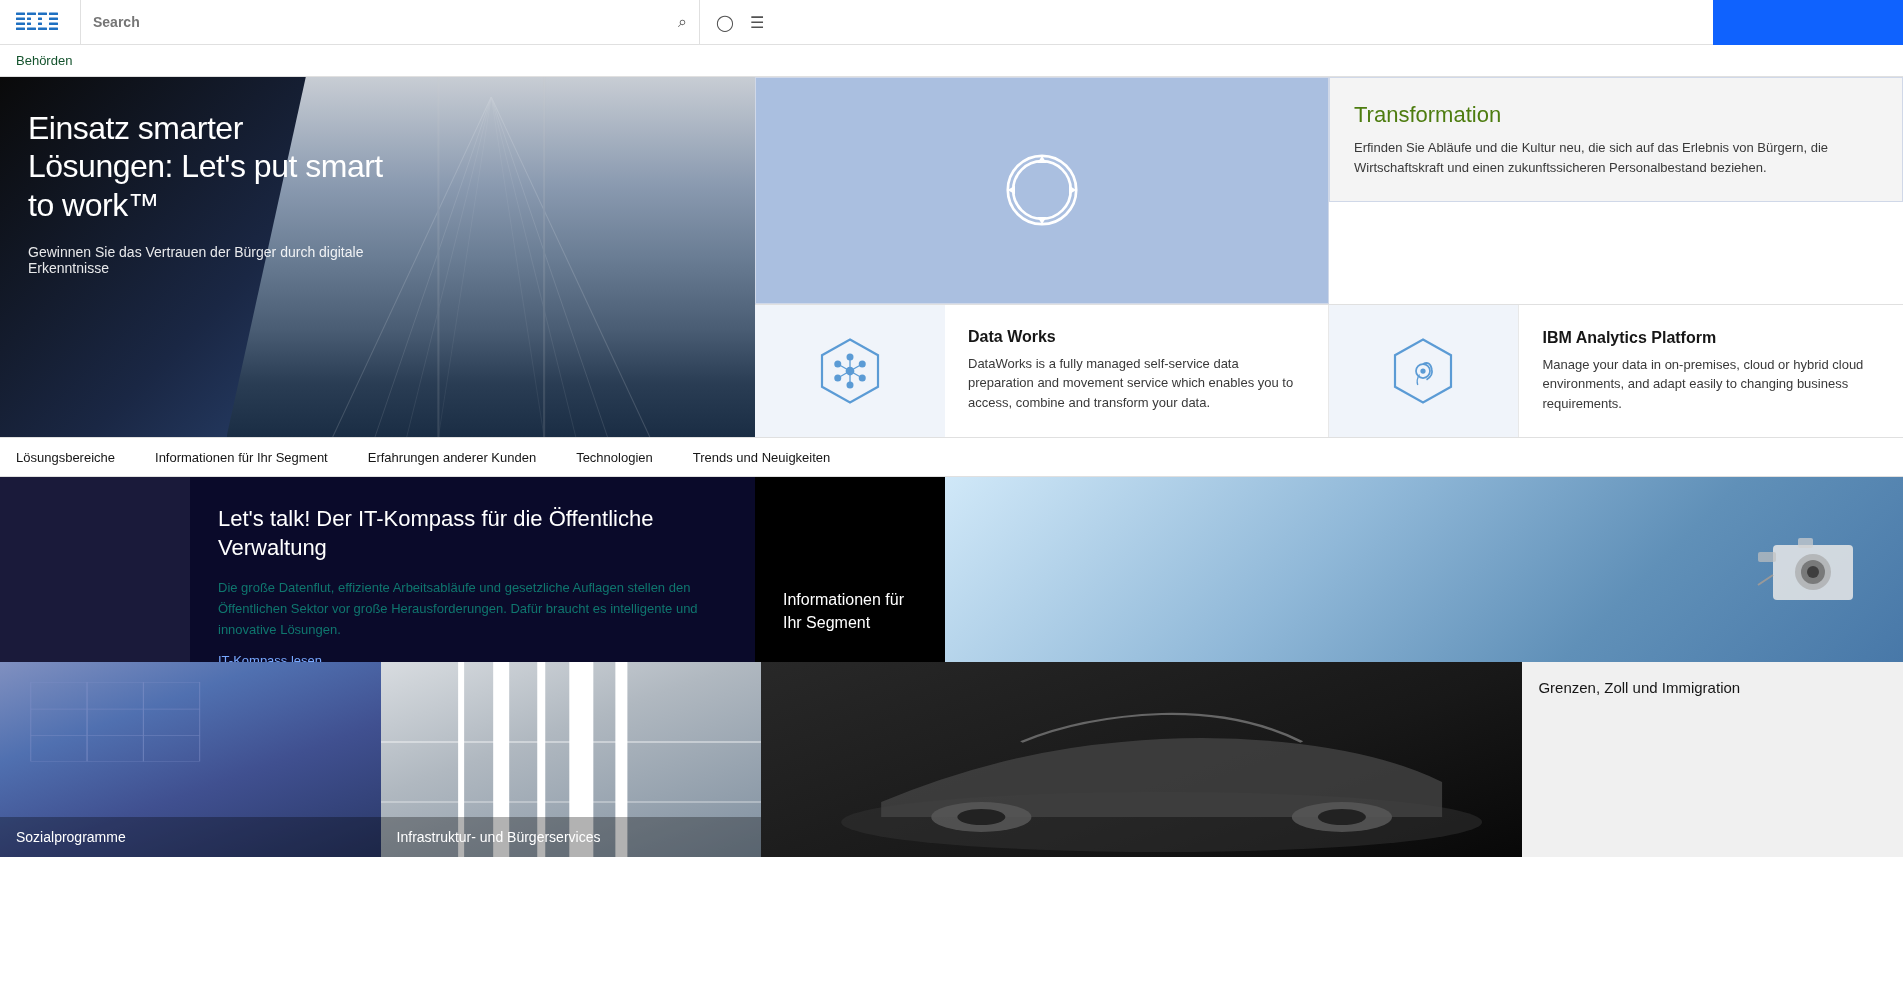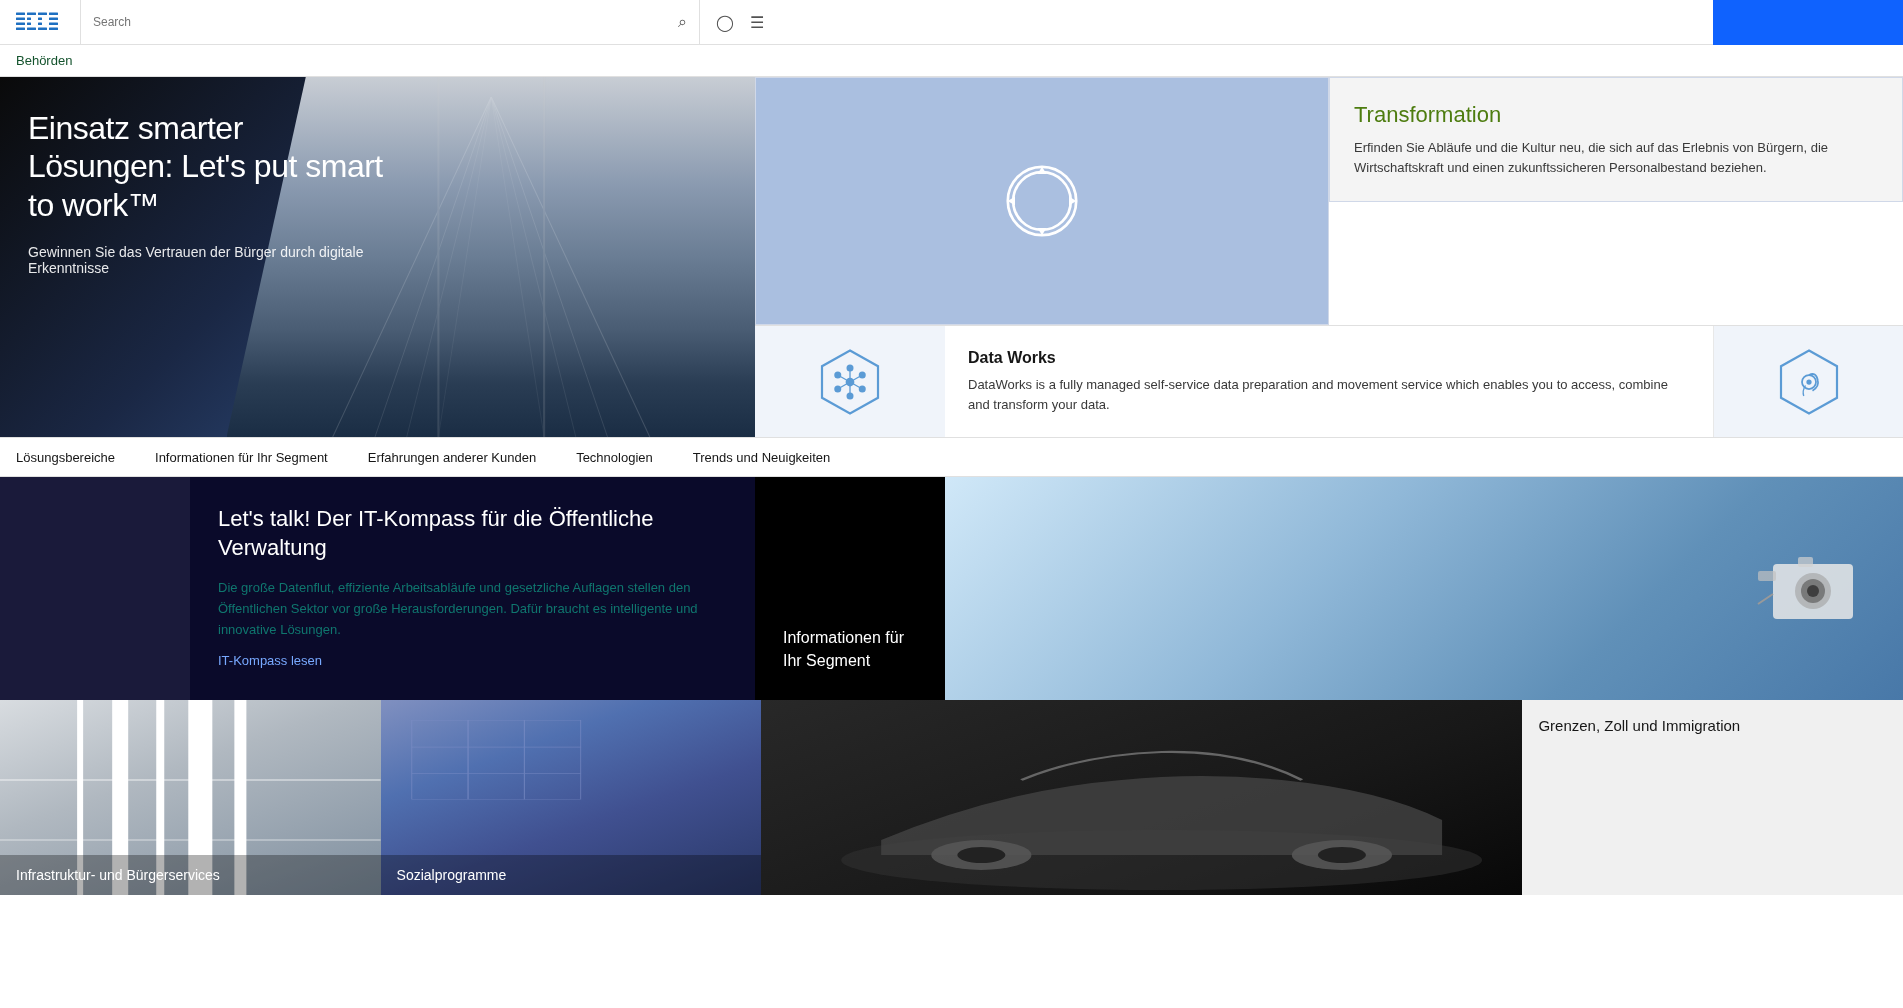--- a/index.html
+++ b/index.html
@@ -29,24 +29,25 @@
       align-items: center;
       border-left: 1px solid #e0e0e0;
       border-right: 1px solid #e0e0e0;
       height: 100%;
       padding: 0 12px;
       max-width: 620px;
     }
     .header-search input {
       border: none;
       outline: none;
-      font-size: 12px;
+      font-size: 14px;
       color: #4c1d95;
       width: 100%;
       background: transparent;
+      font-weight: bold;
     }
     .header-search-icon {
       color: #525252;
       margin-left: 8px;
       font-size: 16px;
     }
     .header-icons {
       display: flex;
       align-items: center;
       padding: 0 16px;
@@ -161,21 +162,21 @@
     .nav-item {
       font-size: 13px;
       color: #161616;
       cursor: pointer;
       white-space: nowrap;
     }
 
     
     .content-section {
       display: flex;
-      height: 223px;
+      height: 185px;
     }
     .content-left-spacer {
       width: 190px;
       background: #fff;
     }
     .content-dark-card {
       width: 565px;
       background: #0a0a2a;
       padding: 28px;
       color: #fff;
@@ -399,20 +400,24 @@
       <div style="width:190px; background:#f0f4fa; display:flex; align-items:center; justify-content:center; flex-shrink:0; border-left:1px solid #e8e8e8;">
         <svg class="hexagon-icon" viewBox="0 0 80 80" fill="none">
           <polygon points="40,4 72,22 72,58 40,76 8,58 8,22" stroke="#5b9bd5" stroke-width="2.5" fill="none"></polygon>
           <circle cx="40" cy="40" r="8" stroke="#5b9bd5" stroke-width="2" fill="none"></circle>
           <path d="M40 32 Q48 28 50 38 Q52 45 44 50" stroke="#5b9bd5" stroke-width="2" fill="none"></path>
           <circle cx="40" cy="40" r="3" fill="#5b9bd5"></circle>
           <path d="M36 44 Q32 50 34 56" stroke="#5b9bd5" stroke-width="1.5" fill="none"></path>
         </svg>
       </div>
 
+      <div style="flex:1; padding:24px; border-left:1px solid #e8e8e8;">
+        <h3 style="font-size:16px; font-weight:600; margin-bottom:8px; color:#161616;">IBM Analytics Platform</h3>
+        <p style="font-size:13px; color:#393939; line-height:1.5;">Manage your data in on-premises, cloud or hybrid cloud environments, and adapt easily to changing business requirements.</p>
+      </div>
     </div>
   </div>
 </div>
 
 <div class="nav-bar">
   <span class="nav-item">Lösungsbereiche</span>
   <span class="nav-item">Informationen für Ihr Segment</span>
   <span class="nav-item">Erfahrungen anderer Kunden</span>
   <span class="nav-item">Technologien</span>
   <span class="nav-item">Trends und Neuigkeiten</span>
@@ -438,56 +443,56 @@
         <circle cx="60" cy="62" r="12" fill="#606060" opacity="0.7"></circle>
         <circle cx="60" cy="62" r="6" fill="#303030" opacity="0.8"></circle>
         <rect x="45" y="28" width="15" height="10" rx="2" fill="#d0d0d0" opacity="0.7"></rect>
         <line x1="20" y1="65" x2="5" y2="75" stroke="#999" stroke-width="2"></line>
       </svg>
     </div>
   </div>
 </div>
 
 <div class="bottom-section">
+
+  <div class="bottom-card">
+    <div class="sozial-bg">
+
+      <svg width="100%" height="100%" viewBox="0 0 190 195" preserveAspectRatio="none" opacity="0.6">
+        <rect x="0" y="0" width="190" height="195" fill="none"></rect>
+        <rect x="10" y="10" width="30" height="30" fill="none" stroke="#8090c8" stroke-width="0.5"></rect>
+        <rect x="40" y="10" width="30" height="30" fill="none" stroke="#8090c8" stroke-width="0.5"></rect>
+        <rect x="70" y="10" width="30" height="30" fill="none" stroke="#8090c8" stroke-width="0.5"></rect>
+        <rect x="10" y="40" width="30" height="30" fill="none" stroke="#8090c8" stroke-width="0.5"></rect>
+        <rect x="40" y="40" width="30" height="30" fill="none" stroke="#8090c8" stroke-width="0.5"></rect>
+        <rect x="70" y="40" width="30" height="30" fill="none" stroke="#8090c8" stroke-width="0.5"></rect>
+        <rect x="10" y="70" width="30" height="30" fill="none" stroke="#8090c8" stroke-width="0.5"></rect>
+        <rect x="40" y="70" width="30" height="30" fill="none" stroke="#8090c8" stroke-width="0.5"></rect>
+        <rect x="70" y="70" width="30" height="30" fill="none" stroke="#8090c8" stroke-width="0.5"></rect>
+      </svg>
+    </div>
+    <div class="bottom-card-label">Sozialprogramme</div>
+  </div>
 
   <div class="bottom-card">
     <div class="infra-bg">
       
       <svg width="100%" height="100%" viewBox="0 0 190 195" preserveAspectRatio="none">
         <line x1="60" y1="0" x2="60" y2="195" stroke="white" stroke-width="8"></line>
         <line x1="80" y1="0" x2="80" y2="195" stroke="white" stroke-width="4"></line>
         <line x1="100" y1="0" x2="100" y2="195" stroke="white" stroke-width="12"></line>
         <line x1="40" y1="0" x2="40" y2="195" stroke="white" stroke-width="3"></line>
         <line x1="120" y1="0" x2="120" y2="195" stroke="white" stroke-width="6"></line>
         <line x1="0" y1="80" x2="190" y2="80" stroke="white" stroke-width="2" opacity="0.4"></line>
         <line x1="0" y1="140" x2="190" y2="140" stroke="white" stroke-width="2" opacity="0.3"></line>
       </svg>
     </div>
     <div class="bottom-card-label">Infrastruktur- und Bürgerservices</div>
   </div>
 
-  <div class="bottom-card">
-    <div class="sozial-bg">
-
-      <svg width="100%" height="100%" viewBox="0 0 190 195" preserveAspectRatio="none" opacity="0.6">
-        <rect x="0" y="0" width="190" height="195" fill="none"></rect>
-        <rect x="10" y="10" width="30" height="30" fill="none" stroke="#8090c8" stroke-width="0.5"></rect>
-        <rect x="40" y="10" width="30" height="30" fill="none" stroke="#8090c8" stroke-width="0.5"></rect>
-        <rect x="70" y="10" width="30" height="30" fill="none" stroke="#8090c8" stroke-width="0.5"></rect>
-        <rect x="10" y="40" width="30" height="30" fill="none" stroke="#8090c8" stroke-width="0.5"></rect>
-        <rect x="40" y="40" width="30" height="30" fill="none" stroke="#8090c8" stroke-width="0.5"></rect>
-        <rect x="70" y="40" width="30" height="30" fill="none" stroke="#8090c8" stroke-width="0.5"></rect>
-        <rect x="10" y="70" width="30" height="30" fill="none" stroke="#8090c8" stroke-width="0.5"></rect>
-        <rect x="40" y="70" width="30" height="30" fill="none" stroke="#8090c8" stroke-width="0.5"></rect>
-        <rect x="70" y="70" width="30" height="30" fill="none" stroke="#8090c8" stroke-width="0.5"></rect>
-      </svg>
-    </div>
-    <div class="bottom-card-label">Sozialprogramme</div>
-  </div>
-
   <div class="bottom-card" style="flex:2;">
     <div class="auto-bg">
       
       <svg width="100%" height="100%" viewBox="0 0 380 195" preserveAspectRatio="none">
         <ellipse cx="200" cy="160" rx="160" ry="30" fill="#333" opacity="0.5"></ellipse>
         <path d="M60 140 Q120 90 180 80 Q220 72 260 80 Q310 90 340 120 L340 155 L60 155 Z" fill="#444" opacity="0.8"></path>
         <path d="M130 80 Q160 55 200 52 Q240 50 270 80" fill="none" stroke="#666" stroke-width="2"></path>
         <ellipse cx="110" cy="155" rx="25" ry="15" fill="#555" opacity="0.9"></ellipse>
         <ellipse cx="290" cy="155" rx="25" ry="15" fill="#555" opacity="0.9"></ellipse>
         <ellipse cx="110" cy="155" rx="12" ry="8" fill="#222"></ellipse>

